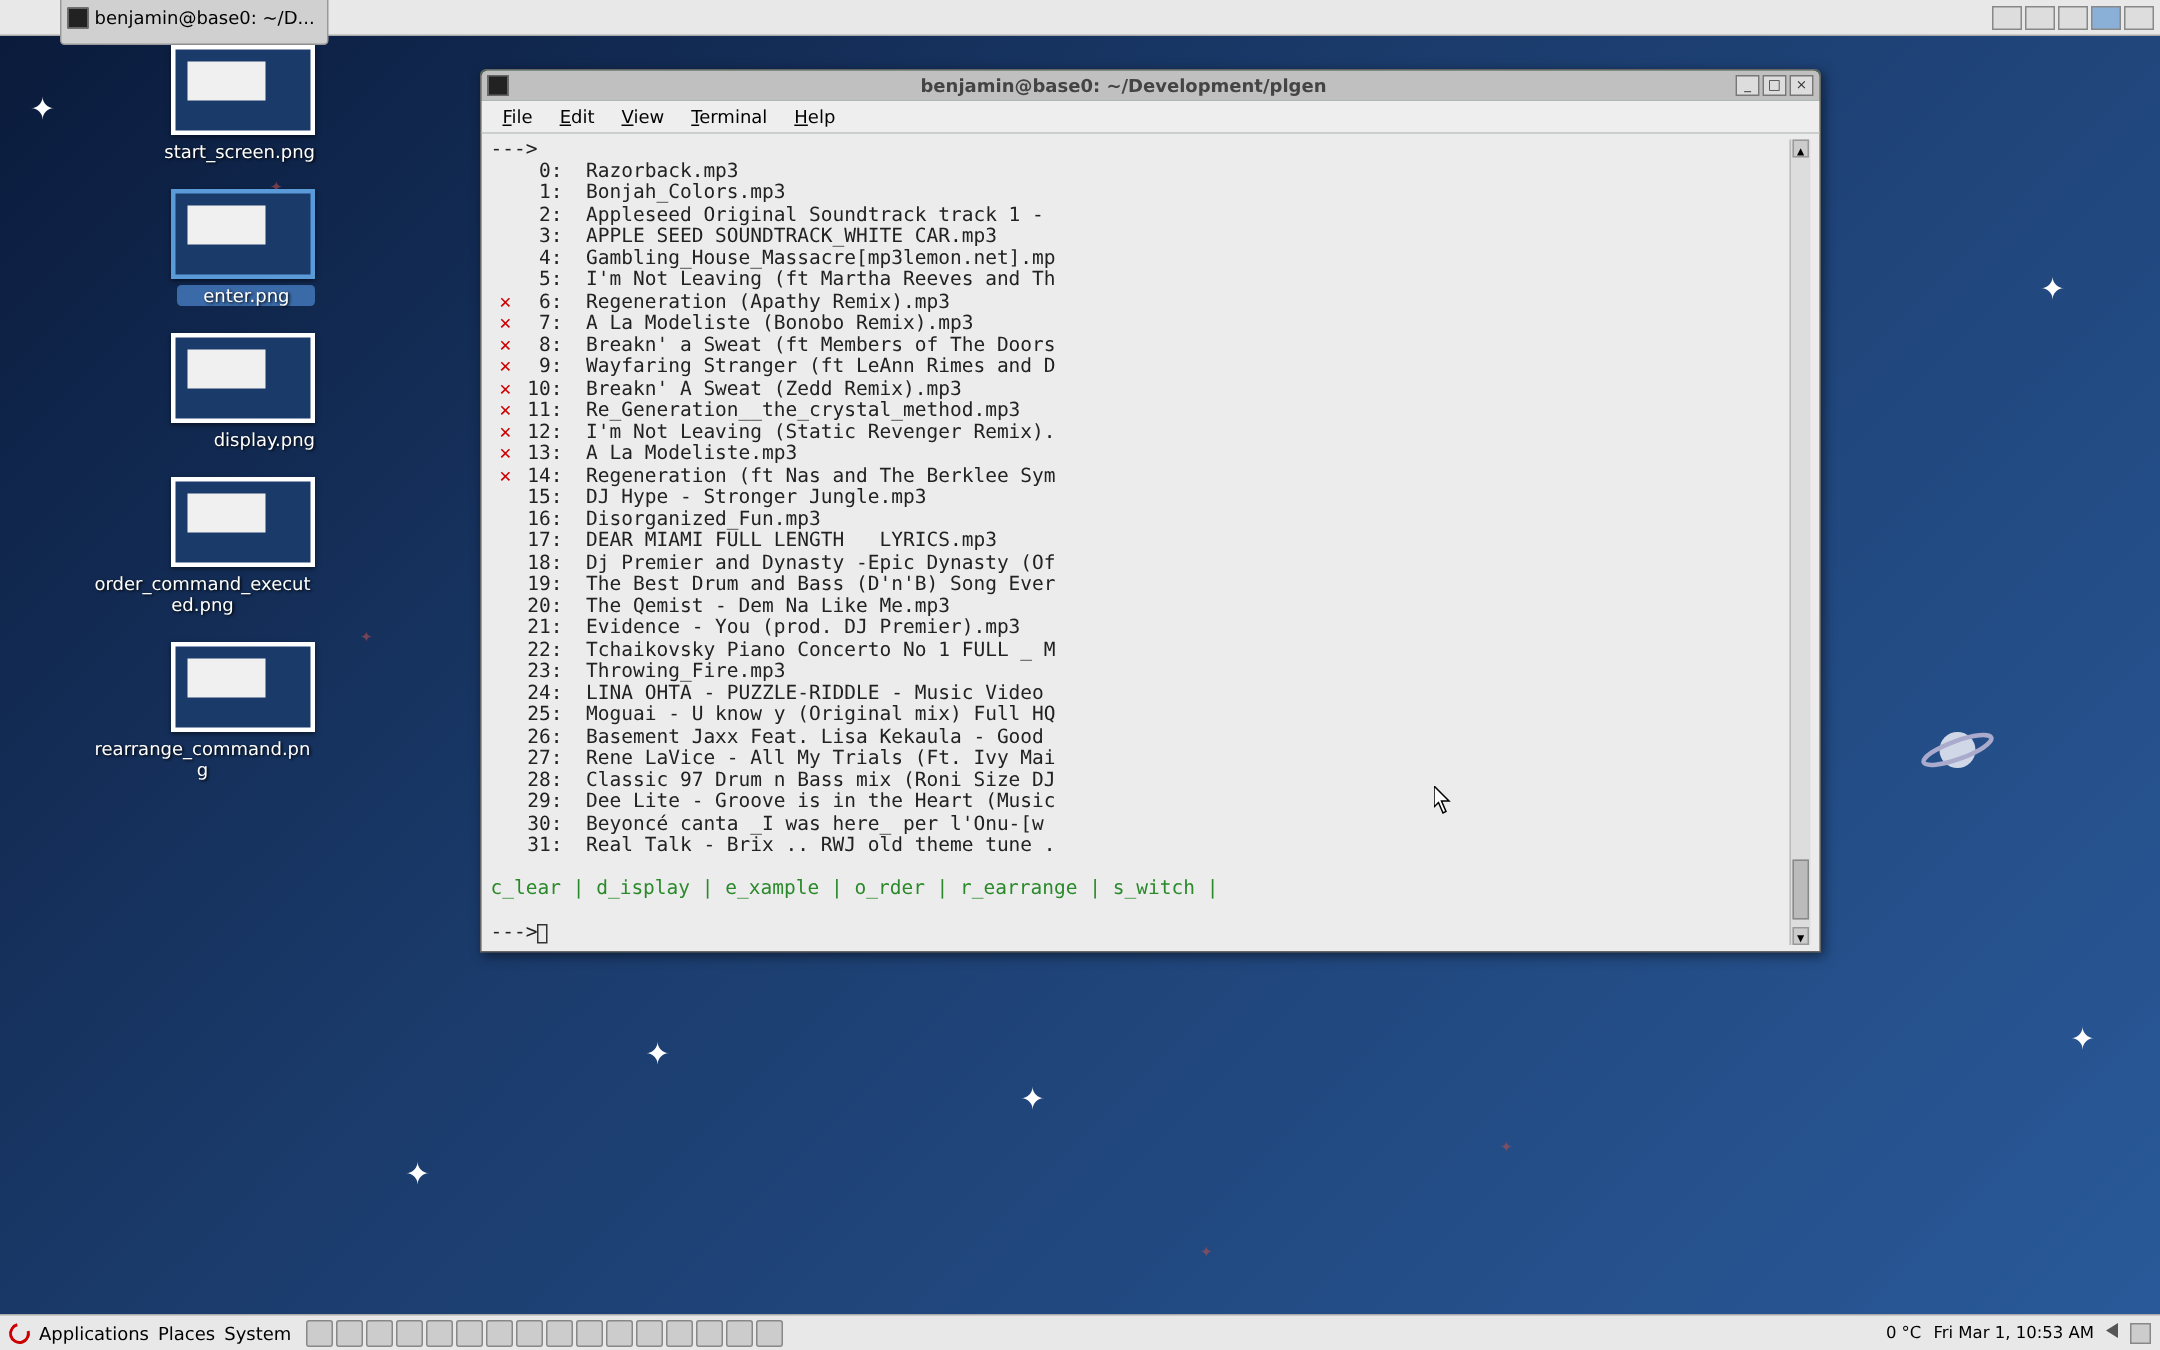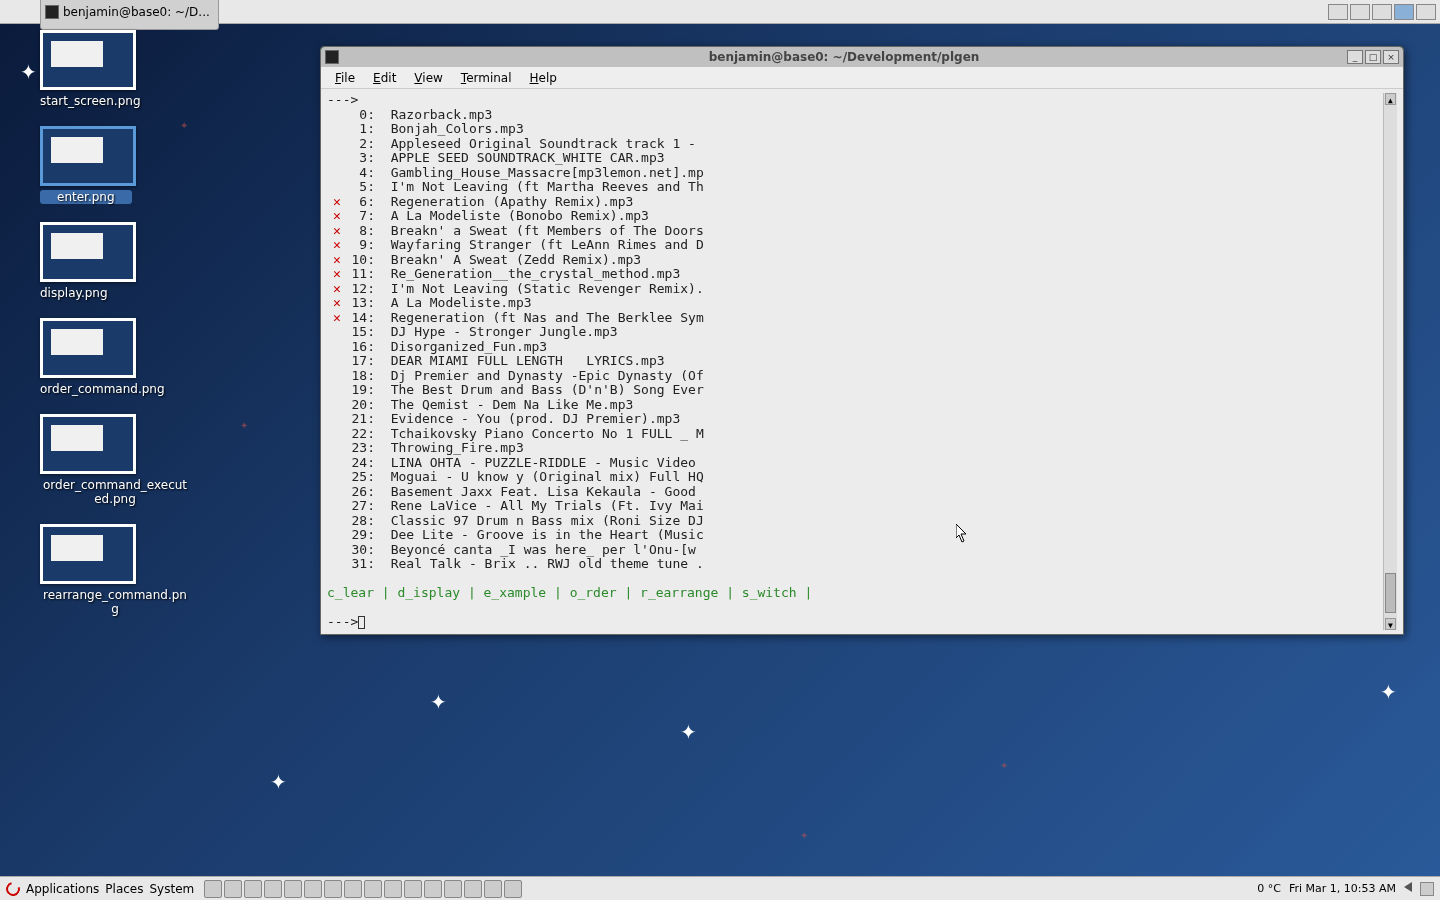--- a/index.html
+++ b/index.html
@@ -99,21 +99,21 @@
 
 .desktop-icons {
   position: absolute;
   top: 30px;
   left: 40px;
   width: 170px;
 }
 .desktop-icons .icon-item {
   display: flex;
   flex-direction: column;
-  align-items: flex-start;
+  align-items: flex-end;
   margin-bottom: 18px;
   cursor: pointer;
 }
 .desktop-icons .thumb {
   width: 96px;
   height: 60px;
   background: #1a3a6a;
   border: 3px solid #fff;
   box-shadow: 0 1px 3px rgba(0,0,0,0.5);
   position: relative;
@@ -134,21 +134,21 @@
   max-width: 150px;
   word-wrap: break-word;
 }
 .desktop-icons .icon-item.selected .label { background:#3a6aa8; border-radius:3px; padding:0 17px; }
 
 
 .terminal-window {
   position: absolute;
   top: 46px;
   left: 320px;
-  width: 1084px;
+  width: 894px;
   background: #14532d;
   border: 1px solid #666;
   border-radius: 4px 4px 0 0;
   box-shadow: 2px 2px 8px rgba(0,0,0,0.5);
 }
 .titlebar {
   height: 20px;
   background: #c0c0c0;
   border-radius: 4px 4px 0 0;
   display: flex;
@@ -293,24 +293,20 @@
     <div class="icon-item selected">
       <div class="thumb"></div>
       <div class="label">enter.png</div>
     </div>
     <div class="icon-item">
       <div class="thumb"></div>
       <div class="label">display.png</div>
     </div>
     <div class="icon-item">
       <div class="thumb"></div>
-      <div class="label">order_command.png</div>
-    </div>
-    <div class="icon-item">
-      <div class="thumb"></div>
       <div class="label">order_command_executed.png</div>
     </div>
     <div class="icon-item">
       <div class="thumb"></div>
       <div class="label">rearrange_command.png</div>
     </div>
   </div>
 
 <div class="terminal-window">
   <div class="titlebar">

